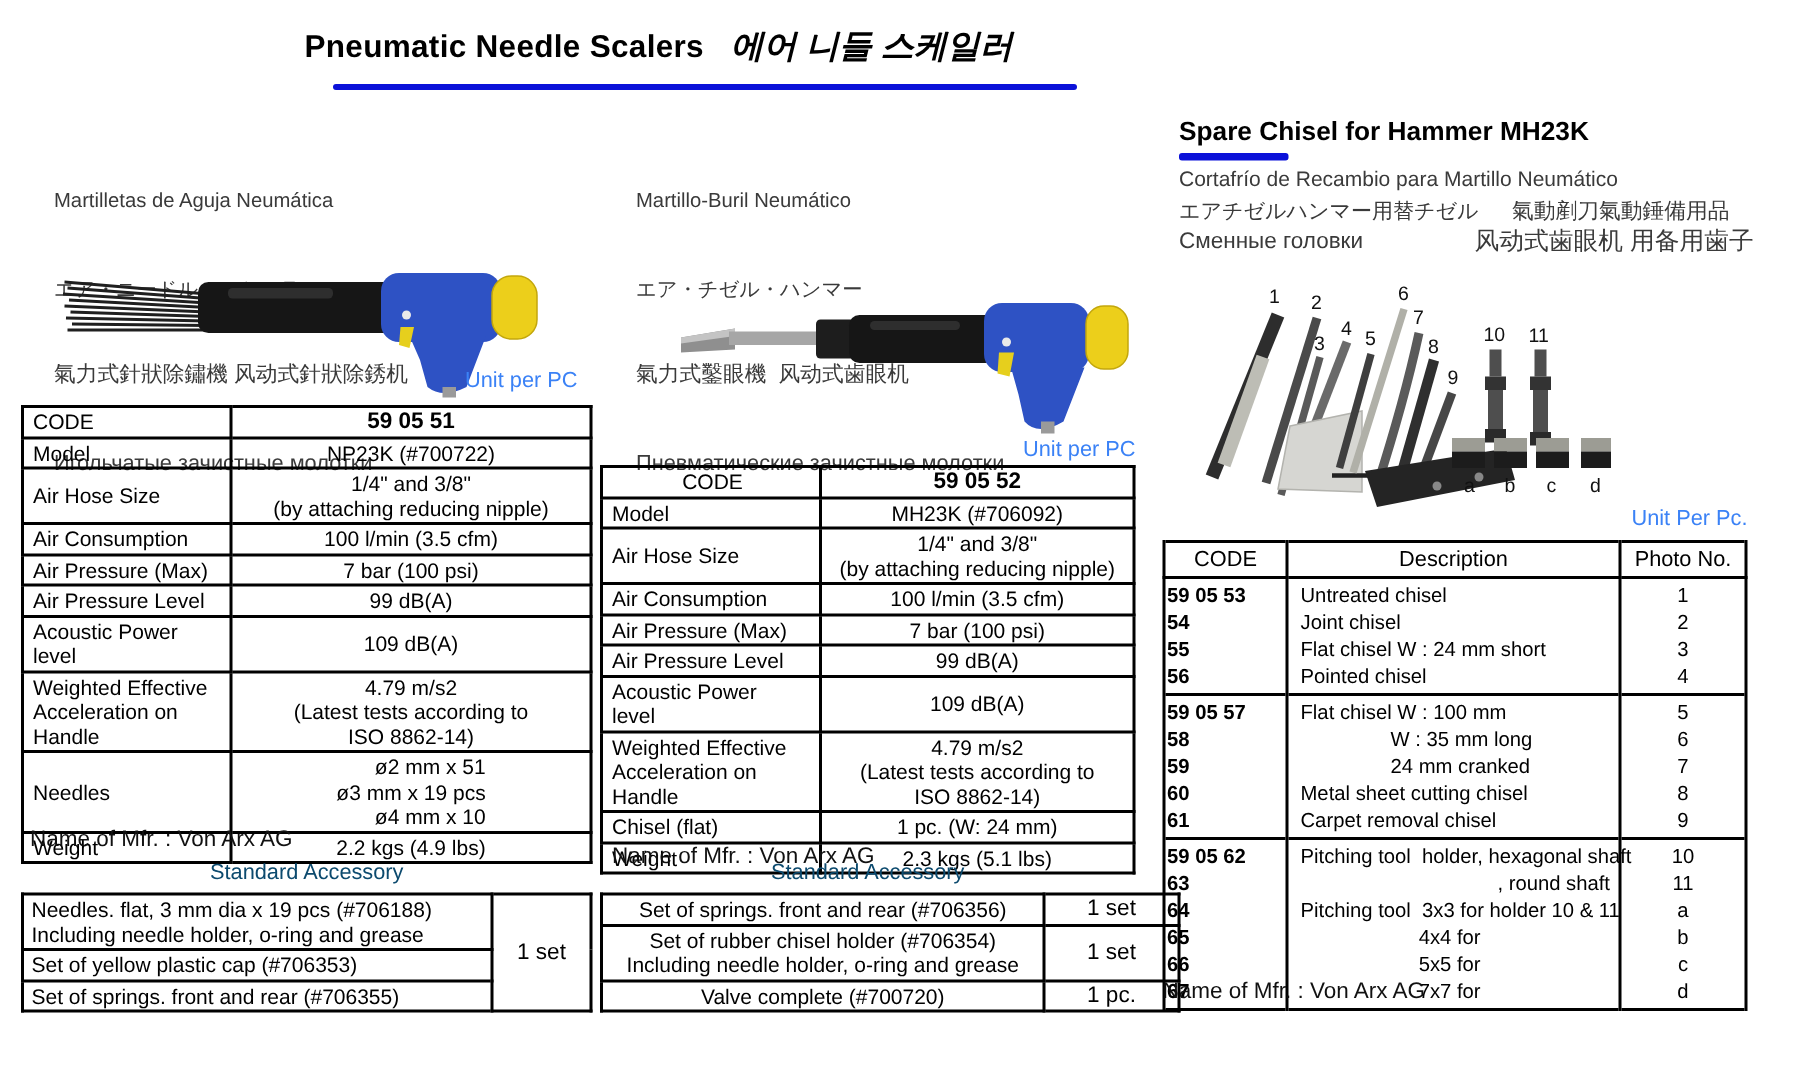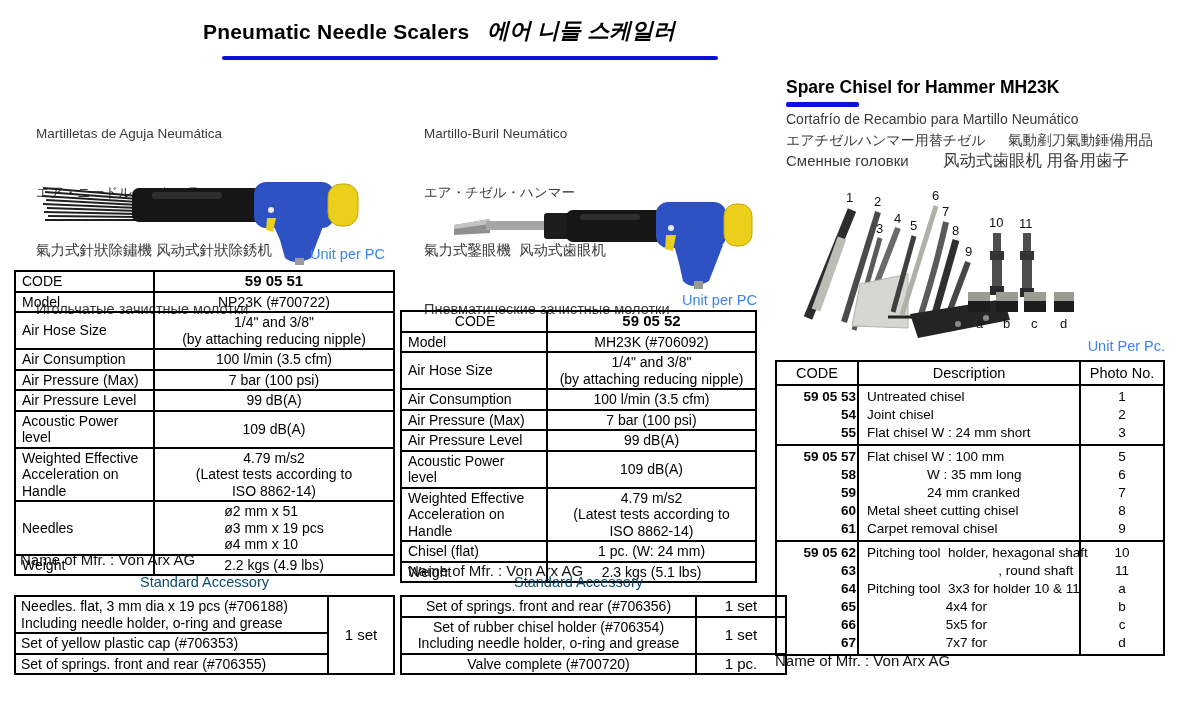--- a/index.html
+++ b/index.html
@@ -14,40 +14,40 @@
   .names{font-size:13.5px;color:#3a3a3a;line-height:19.5px;white-space:pre}
   .names div{white-space:pre}
   .unit{font-size:14.5px;color:#3b82f6;text-align:right}
 
   table{border-collapse:collapse}
   .spec{table-layout:fixed;width:100%}
   .spec td{border:2px solid #000;padding:1px 4px;font-size:14px;line-height:16.5px;vertical-align:middle}
   .spec td.l{white-space:pre-line;padding-left:6px}
   .spec td.v{text-align:center;white-space:pre-line}
   .spec td.b{font-weight:bold;font-size:15px}
-  .blk{display:inline-block;text-align:left;white-space:pre-line}
+  .blk{display:inline-block;text-align:right;white-space:pre-line}
 
   .mfr{font-size:15px;color:#111}
   .acc-title{font-size:14.5px;text-align:center;color:#0c4a6e}
   .acc{table-layout:fixed;width:100%}
   .acc td{border:2px solid #000;font-size:14px;line-height:16.5px;padding:1px 5px;white-space:pre-line}
   .acc td.qty{text-align:center;font-size:15px}
   .acc-mid td{text-align:center}
 
   .r-title{left:786px;top:77px;font-size:17.5px;font-weight:bold}
   .r-rule{left:786px;top:102px;width:73px;height:5px;border-radius:2px}
   .r-sub{color:#3a3a3a}
 
   .parts{table-layout:fixed;width:100%}
   .parts th,.parts td{border-left:2px solid #000;border-right:2px solid #000;font-weight:normal}
   .parts{border:2px solid #000}
   .parts thead th{border-bottom:2px solid #000;font-size:14.5px;padding:3px 0;text-align:center}
   .parts tbody{border-top:2px solid #000}
   .parts td{font-size:13.5px;line-height:16px;vertical-align:top}
-  .parts td.c{text-align:right;font-weight:bold}
+  .parts td.c{font-weight:bold}
   .parts td.d{white-space:pre;padding-left:8px}
   .parts td.p{text-align:center}
   .parts tbody tr:first-child td{padding-top:3px}
   .parts tbody tr:last-child td{padding-bottom:3px}
 </style>
 </head>
 <body>
 
 <div class="page">
 
@@ -269,21 +269,21 @@
         </tr>
   </tbody>
     </table>
 
   <div class="abs r-title">Spare Chisel for Hammer MH23K</div>
   <div class="abs rule r-rule"></div>
   <div class="abs r-sub" style="left:786px;top:132px;font-size:14px">エアチゼルハンマー用替チゼル</div>
   <div class="abs r-sub" style="left:786px;top:111px;font-size:14px">Cortafrío de Recambio para Martillo Neumático</div>
   <div class="abs r-sub" style="left:1008px;top:131px;font-size:14.5px">氣動剷刀氣動錘備用品</div>
   <div class="abs r-sub" style="left:786px;top:152px;font-size:15px">Сменные головки</div>
-  <div class="abs r-sub" style="left:943px;top:150px;font-size:16.5px">风动式歯眼机 用备用歯子</div>
+  <div class="abs r-sub" style="left:983px;top:150px;font-size:16.5px">风动式歯眼机 用备用歯子</div>
 
   <svg class="abs" style="left:790px;top:178px" width="380" height="168" viewBox="0 0 380 168">
 
     <line x1="62" y1="32" x2="18" y2="140" stroke="#2d2d2d" stroke-width="9"></line>
     <line x1="52" y1="60" x2="26" y2="132" stroke="#bdbdb5" stroke-width="9"></line>
     <line x1="88" y1="34" x2="54" y2="144" stroke="#4a4a4a" stroke-width="6"></line>
     <line x1="90" y1="60" x2="64" y2="152" stroke="#5a5a5a" stroke-width="5"></line>
     <line x1="108" y1="50" x2="84" y2="112" stroke="#6a6a6a" stroke-width="6"></line>
     <polygon points="70,106 118,96 118,150 62,148" fill="#d6d6d2" stroke="#b3b3ae"></polygon>
     <line x1="124" y1="58" x2="103" y2="134" stroke="#3f3f3f" stroke-width="5"></line>
@@ -363,20 +363,25 @@
       <tr>
           <td class="c">54</td>
           <td class="d">Joint chisel</td>
           <td class="p">2</td>
         </tr>
       <tr>
           <td class="c">55</td>
           <td class="d">Flat chisel W : 24 mm short</td>
           <td class="p">3</td>
         </tr>
+      <tr>
+          <td class="c">56</td>
+          <td class="d">Pointed chisel</td>
+          <td class="p">4</td>
+        </tr>
     </tbody>
     <tbody>
       <tr>
           <td class="c">59 05 57</td>
           <td class="d">Flat chisel W : 100 mm</td>
           <td class="p">5</td>
         </tr>
       <tr>
           <td class="c">58</td>
           <td class="d">                W : 35 mm long</td>

